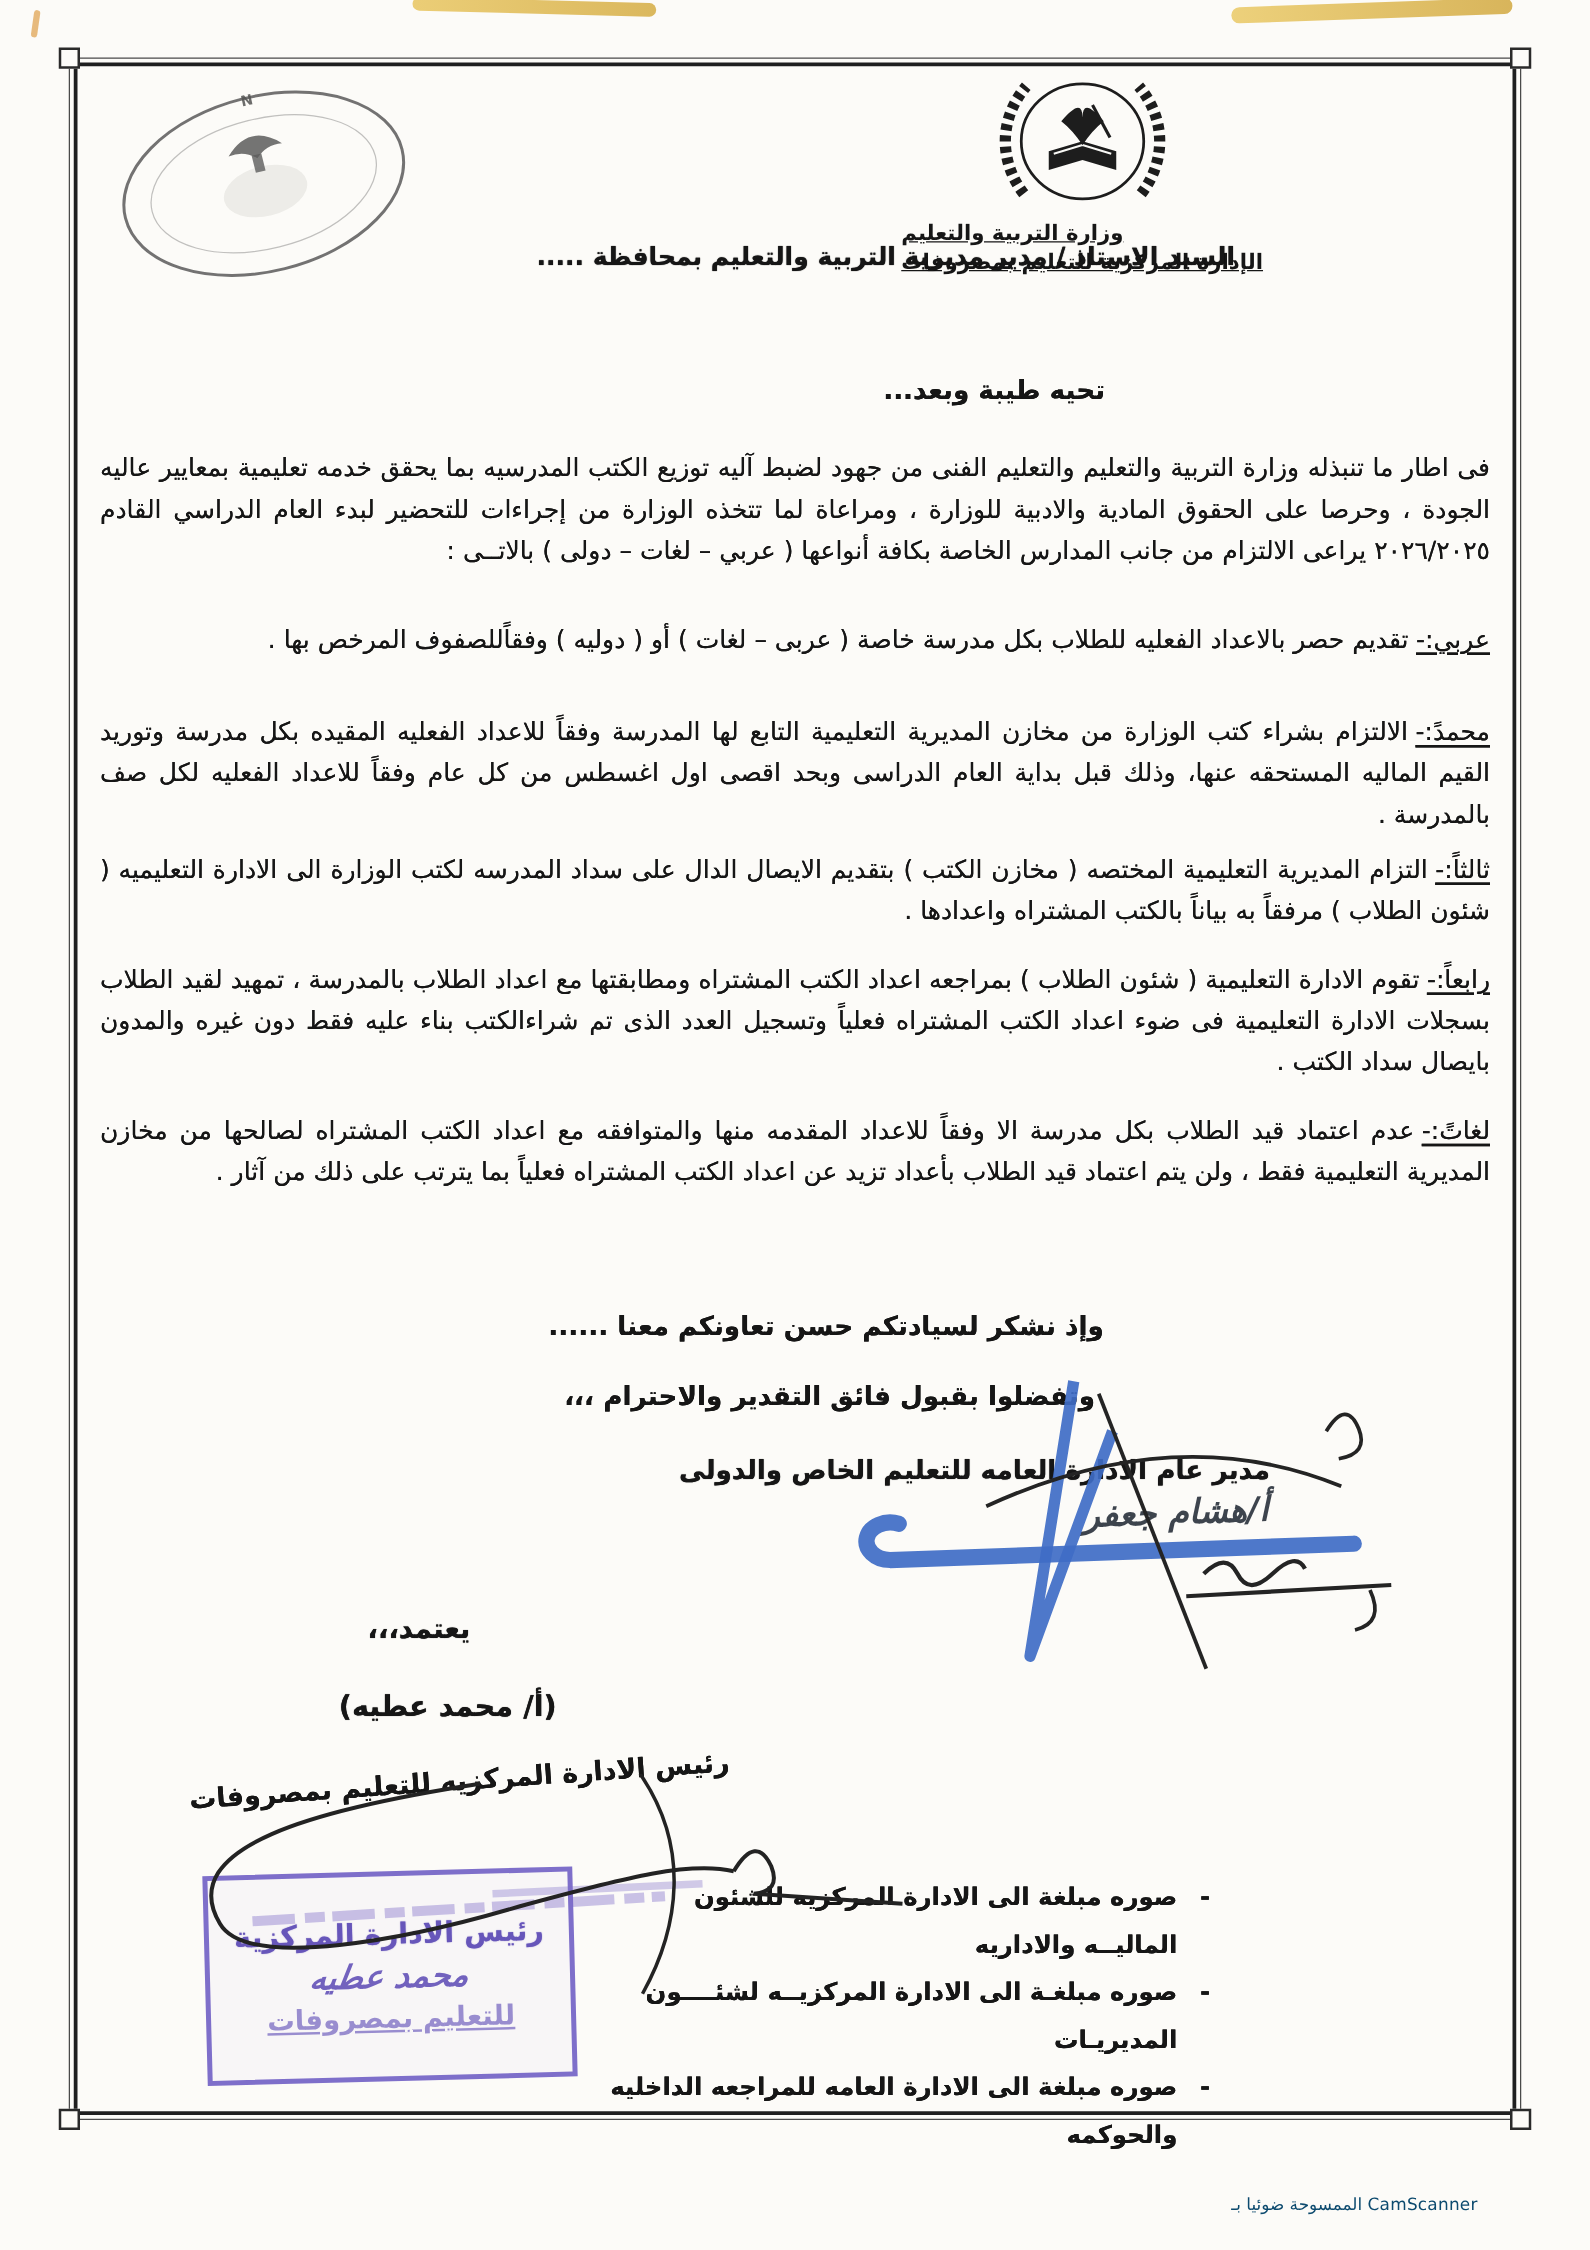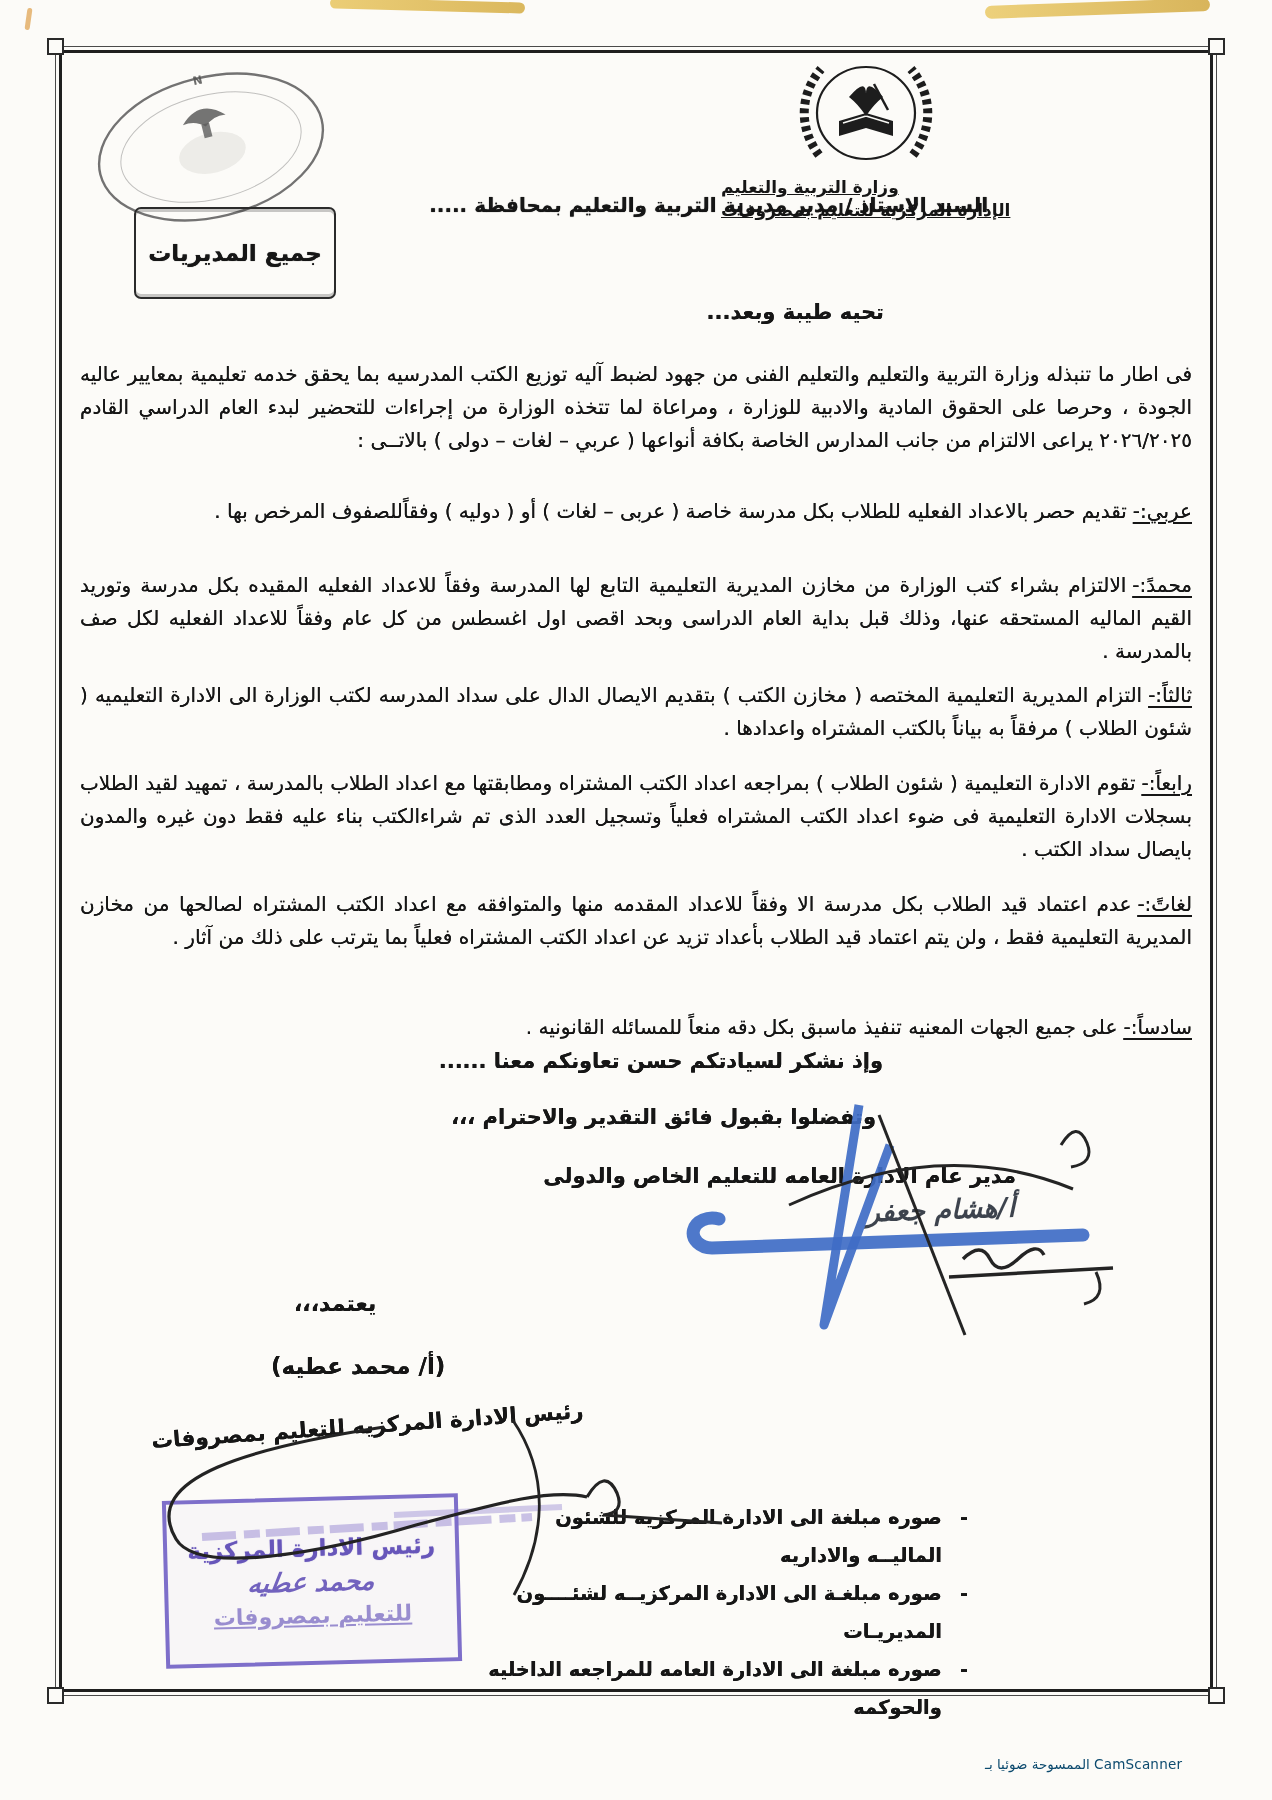--- a/index.html
+++ b/index.html
@@ -117,46 +117,40 @@
     <defs>
       <path id="ovalTextPath" d="M125,16 a 100,62 0 1,1 -0.01,0" fill="none"></path>
     </defs>
     <text font-size="11.5" font-weight="bold" fill="#3d3d3d" letter-spacing="2.4" opacity=".85">
       <textPath href="#ovalTextPath" startOffset="2%">MINISTRY OF EDUCATION AND TECHNICAL EDUCATION</textPath>
     </text>
     <path d="M103,52 Q125,30 147,52 Q134,50 125,59 Q116,50 103,52 Z" fill="#474747" opacity=".85"></path>
     <rect x="121" y="56" width="8" height="14" fill="#474747" opacity=".8"></rect>
   </svg>
 
-  <div class="abs dir-box">
-    <span>جميع المديريات</span>
-  </div>
 
   <div class="abs addressee">السيد الاستاذ / مدير مديرية التربية والتعليم بمحافظة .....</div>
   <div class="abs greeting">تحيه طيبة وبعد...</div>
 
   <p class="abs para intro">فى اطار ما تنبذله وزارة التربية والتعليم والتعليم الفنى من جهود لضبط آليه توزيع الكتب المدرسيه بما يحقق خدمه تعليمية بمعايير عاليه الجودة ، وحرصا على الحقوق المادية والادبية للوزارة ، ومراعاة لما تتخذه الوزارة من إجراءات للتحضير لبدء العام الدراسي القادم ٢٠٢٦/٢٠٢٥ يراعى الالتزام من جانب المدارس الخاصة بكافة أنواعها ( عربي – لغات – دولى ) بالاتــى :</p>
 
   <p class="abs para item" style="top:428px">
     <span class="item-label">عربي:-</span><span>تقديم حصر بالاعداد الفعليه للطلاب بكل مدرسة خاصة ( عربى – لغات ) أو ( دوليه ) وفقاًللصفوف المرخص بها .</span>
   </p>
   <p class="abs para item" style="top:502px">
     <span class="item-label">محمدً:-</span><span>الالتزام بشراء كتب الوزارة من مخازن المديرية التعليمية التابع لها المدرسة وفقاً للاعداد الفعليه المقيده بكل مدرسة وتوريد القيم الماليه المستحقه عنها، وذلك قبل بداية العام الدراسى وبحد اقصى اول اغسطس من كل عام وفقاً للاعداد الفعليه لكل صف بالمدرسة .</span>
   </p>
   <p class="abs para item" style="top:612px">
     <span class="item-label">ثالثاً:-</span><span>التزام المديرية التعليمية المختصه ( مخازن الكتب ) بتقديم الايصال الدال على سداد المدرسه لكتب الوزارة الى الادارة التعليميه ( شئون الطلاب ) مرفقاً به بياناً بالكتب المشتراه واعدادها .</span>
   </p>
   <p class="abs para item" style="top:700px">
     <span class="item-label">رابعاً:-</span><span>تقوم الادارة التعليمية ( شئون الطلاب ) بمراجعه اعداد الكتب المشتراه ومطابقتها مع اعداد الطلاب بالمدرسة ، تمهيد لقيد الطلاب بسجلات الادارة التعليمية فى ضوء اعداد الكتب المشتراه فعلياً وتسجيل العدد الذى تم شراءالكتب بناء عليه فقط دون غيره والمدون بايصال سداد الكتب .</span>
   </p>
   <p class="abs para item" style="top:821px">
     <span class="item-label">لغاتً:-</span><span>عدم اعتماد قيد الطلاب بكل مدرسة الا وفقاً للاعداد المقدمه منها والمتوافقه مع اعداد الكتب المشتراه لصالحها من مخازن المديرية التعليمية فقط ، ولن يتم اعتماد قيد الطلاب بأعداد تزيد عن اعداد الكتب المشتراه فعلياً بما يترتب على ذلك من آثار .</span>
-  </p>
-  <p class="abs para item" style="top:944px">
-    <span class="item-label">سادساً:-</span><span>على جميع الجهات المعنيه تنفيذ ماسبق بكل دقه منعاً للمسائله القانونيه .</span>
   </p>
 
   <div class="abs thanks">وإذ نشكر لسيادتكم حسن تعاونكم معنا ......</div>
   <div class="abs closing">وتفضلوا بقبول فائق التقدير والاحترام ،،،</div>
 
   <div class="abs sig-title">مدير عام الادارة العامه للتعليم الخاص والدولى</div>
   <svg class="abs sig-svg" width="500" height="300" viewBox="0 0 500 300">
     <text x="300" y="132" font-size="27" font-weight="bold" font-style="italic" fill="#1c2430" opacity=".85" text-anchor="middle" transform="rotate(-2 300 130)">أ/هشام جعفر</text>
     <path d="M78 132 a19 15 0 1 0 -7 29 L 442 148" fill="none" stroke="#3f6dc6" stroke-width="13" stroke-linecap="round" opacity=".92"></path>
     <path d="M218 18 L 183 238 L 249 58" fill="none" stroke="#3f6dc6" stroke-width="9" stroke-linejoin="round" opacity=".92"></path>

